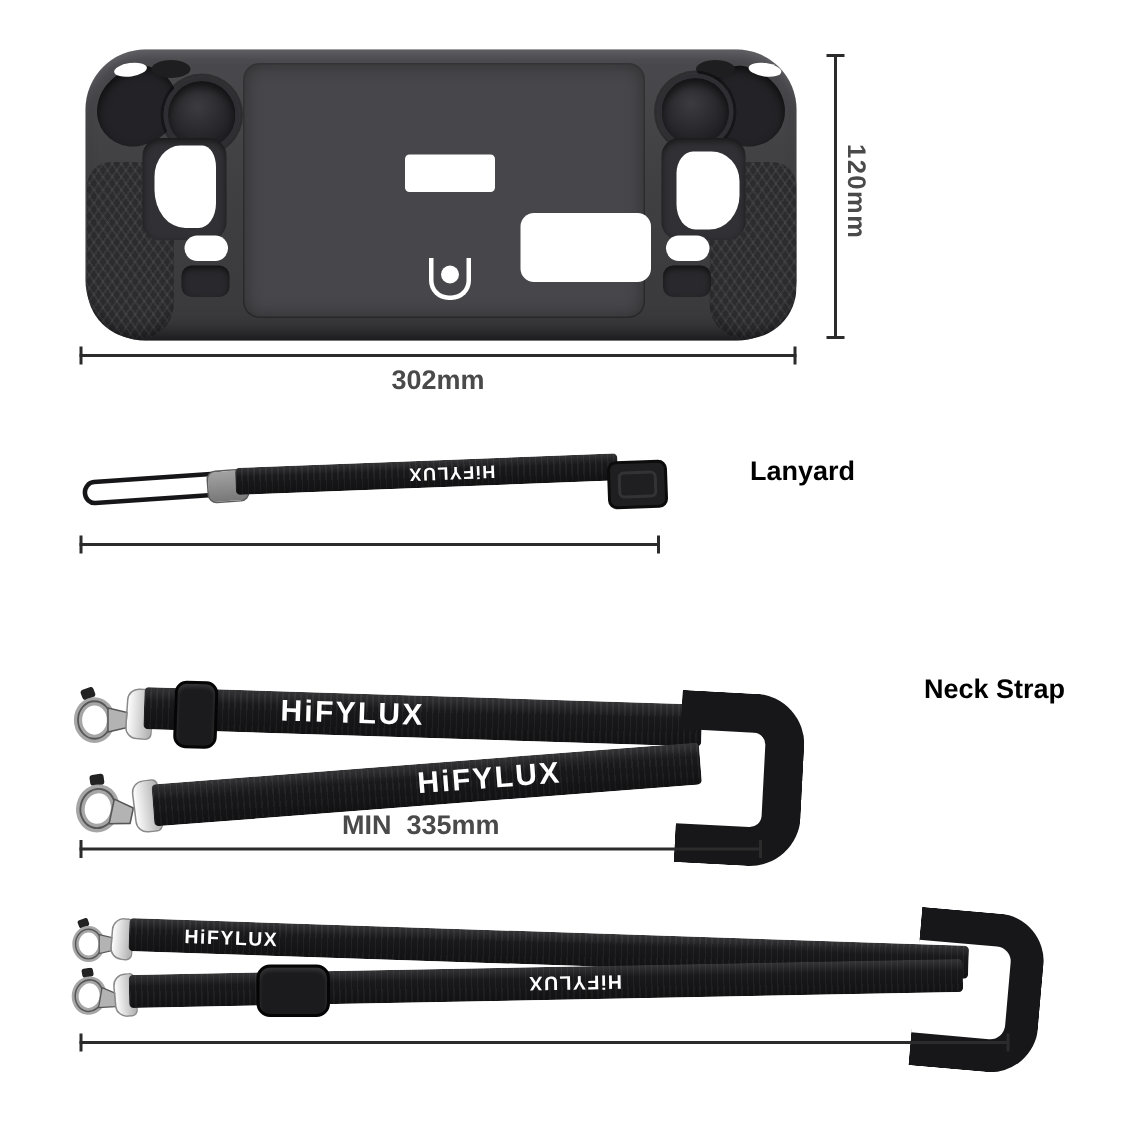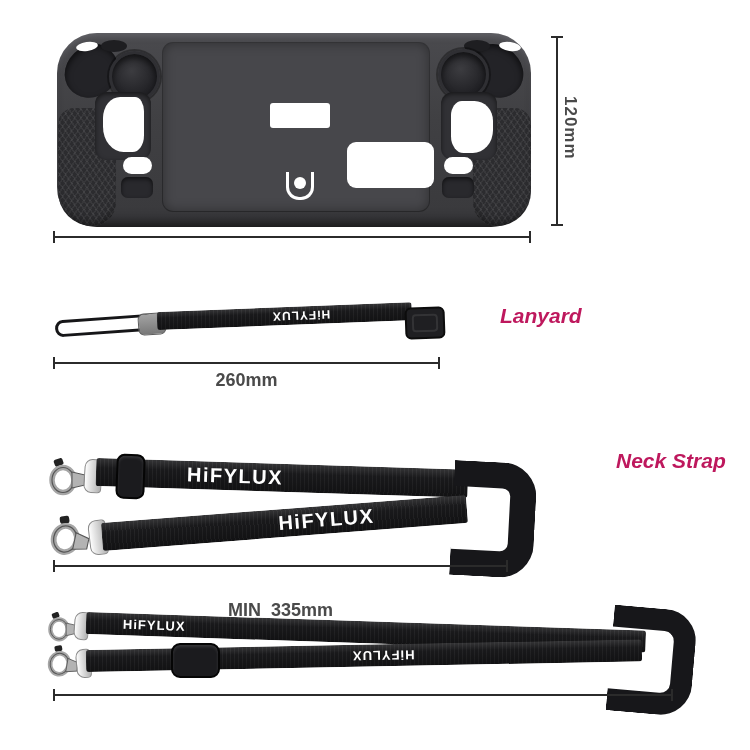--- a/index.html
+++ b/index.html
@@ -9,21 +9,21 @@
 
   
   .dimline-h{position:absolute;height:2px;background:#2b2b2b;}
   .dimline-h::before,.dimline-h::after{content:"";position:absolute;top:-5px;width:2px;height:12px;background:#2b2b2b;}
   .dimline-h::before{left:0;}.dimline-h::after{right:0;}
   .dimline-v{position:absolute;width:2px;background:#2b2b2b;}
   .dimline-v::before,.dimline-v::after{content:"";position:absolute;left:-5px;height:2px;width:12px;background:#2b2b2b;}
   .dimline-v::before{top:0;}.dimline-v::after{bottom:0;}
   .dim-label{position:absolute;font-size:18px;font-weight:bold;color:#4a4a4a;text-align:center;white-space:pre;}
   .dim-label-v{position:absolute;font-size:17px;font-weight:bold;color:#4a4a4a;writing-mode:vertical-rl;letter-spacing:1px;}
-  .sec-label{position:absolute;font-size:21px;font-weight:bold;color:#be185d;white-space:pre;font-style:italic;}
+  .sec-label{position:absolute;font-size:18px;font-weight:bold;color:#000000;white-space:pre;}
 
   
   .case-body{left:57px;top:33px;width:474px;height:194px;border-radius:40px;
     background:linear-gradient(180deg,#4a4a4e 0%,#404043 45%,#39393c 100%);
     box-shadow:inset 0 6px 7px -3px rgba(140,140,148,.4), inset 0 -12px 14px -9px rgba(0,0,0,.75);}
   .grip{top:108px;width:58px;height:118px;background-color:#2c2c2f;
     background-image:repeating-linear-gradient(55deg,rgba(255,255,255,.06) 0 1.5px,transparent 1.5px 5px),
                      repeating-linear-gradient(-55deg,rgba(255,255,255,.05) 0 1.5px,transparent 1.5px 5px);
     box-shadow:inset 0 -8px 10px -6px rgba(0,0,0,.6);}
   .grip-l{left:58px;border-radius:18px 8px 26px 38px;}
@@ -98,32 +98,32 @@
     <div class="abs pill-cut" style="left:444px;top:157px;"></div>
     <div class="abs sq-recess" style="left:442px;top:177px;"></div>
     <div class="abs vent-cut"></div>
     <div class="abs large-cut"></div>
     <div class="abs u-logo"></div>
   </div>
 
   <div class="dimline-v" style="left:556px;top:36px;height:190px;"></div>
   <div class="dim-label-v" style="left:560px;top:96px;">120mm</div>
   <div class="dimline-h" style="left:53px;top:236px;width:478px;"></div>
+  <div class="dim-label" style="left:53px;top:243px;width:478px;">302mm</div>
 
   <div>
     <div class="cord-loop" style="left:55px;top:317px;width:93px;height:11px;transform:rotate(-4deg);"></div>
     <div class="slider-gray" style="left:138px;top:313px;width:26px;height:20px;transform:rotate(-4deg);"></div>
     <div class="strap" style="left:157px;top:312px;width:255px;height:18px;transform:rotate(-2.2deg);transform-origin:left center;">
       <span class="strap-text" style="left:115px;font-size:12px;letter-spacing:1px;transform:translateY(-50%) rotate(180deg);">HiFYLUX</span>
     </div>
     <div class="buckle-black" style="left:405px;top:307px;width:36px;height:28px;transform:rotate(-2deg);"></div>
   </div>
   <div class="sec-label" style="left:500px;top:304px;">Lanyard</div>
   <div class="dimline-h" style="left:53px;top:362px;width:387px;"></div>
-  <div class="dim-label" style="left:53px;top:370px;width:387px;">260mm</div>
 
   <div>
     <svg class="clasp" style="left:48px;top:458px;width:40px;height:38px;" viewBox="0 0 40 38">
       <rect x="6" y="1" width="9" height="7" rx="2" fill="#222" transform="rotate(-20 10 4)"></rect>
       <ellipse cx="15" cy="22" rx="11" ry="12.5" fill="none" stroke="#a6a6a6" stroke-width="5.5"></ellipse>
       <ellipse cx="15" cy="22" rx="11" ry="12.5" fill="none" stroke="#565656" stroke-width="1.2"></ellipse>
       <path d="M24 14 L37 17 L37 27 L24 30 Z" fill="#b3b3b3" stroke="#565656" stroke-width="1"></path>
     </svg>
     <div class="metal-cap" style="left:84px;top:459px;width:16px;height:32px;transform:rotate(4deg);"></div>
     <div class="strap" style="left:96px;top:458px;width:372px;height:28px;transform:rotate(1.8deg);transform-origin:left center;">
@@ -137,21 +137,21 @@
       <ellipse cx="15" cy="22" rx="11" ry="12.5" fill="none" stroke="#565656" stroke-width="1.2"></ellipse>
       <path d="M24 14 L37 17 L37 27 L24 30 Z" fill="#b3b3b3" stroke="#565656" stroke-width="1"></path>
     </svg>
     <div class="metal-cap" style="left:89px;top:520px;width:16px;height:33px;transform:rotate(-7deg);"></div>
     <div class="strap" style="left:102px;top:523px;width:366px;height:28px;transform:rotate(-4.4deg);transform-origin:left center;">
       <span class="strap-text" style="left:177px;font-size:20px;letter-spacing:1.5px;transform:translateY(-50%);">HiFYLUX</span>
     </div>
   </div>
   <div class="sec-label" style="left:616px;top:449px;">Neck Strap</div>
   <div class="dimline-h" style="left:53px;top:565px;width:455px;"></div>
-  <div class="dim-label" style="left:53px;top:600px;width:455px;">MIN  335mm</div>
+  <div class="dim-label" style="left:53px;top:540px;width:455px;">MIN  335mm</div>
 
   <div>
     <svg class="clasp" style="left:46px;top:612px;width:34px;height:30px;" viewBox="0 0 40 38">
       <rect x="6" y="1" width="9" height="7" rx="2" fill="#222" transform="rotate(-20 10 4)"></rect>
       <ellipse cx="15" cy="22" rx="11" ry="12.5" fill="none" stroke="#a6a6a6" stroke-width="5.5"></ellipse>
       <ellipse cx="15" cy="22" rx="11" ry="12.5" fill="none" stroke="#565656" stroke-width="1.2"></ellipse>
       <path d="M24 14 L37 17 L37 27 L24 30 Z" fill="#b3b3b3" stroke="#565656" stroke-width="1"></path>
     </svg>
     <div class="metal-cap" style="left:74px;top:612px;width:13px;height:26px;transform:rotate(5deg);"></div>
     <div class="strap" style="left:86px;top:612px;width:560px;height:22px;transform:rotate(1.9deg);transform-origin:left center;">

